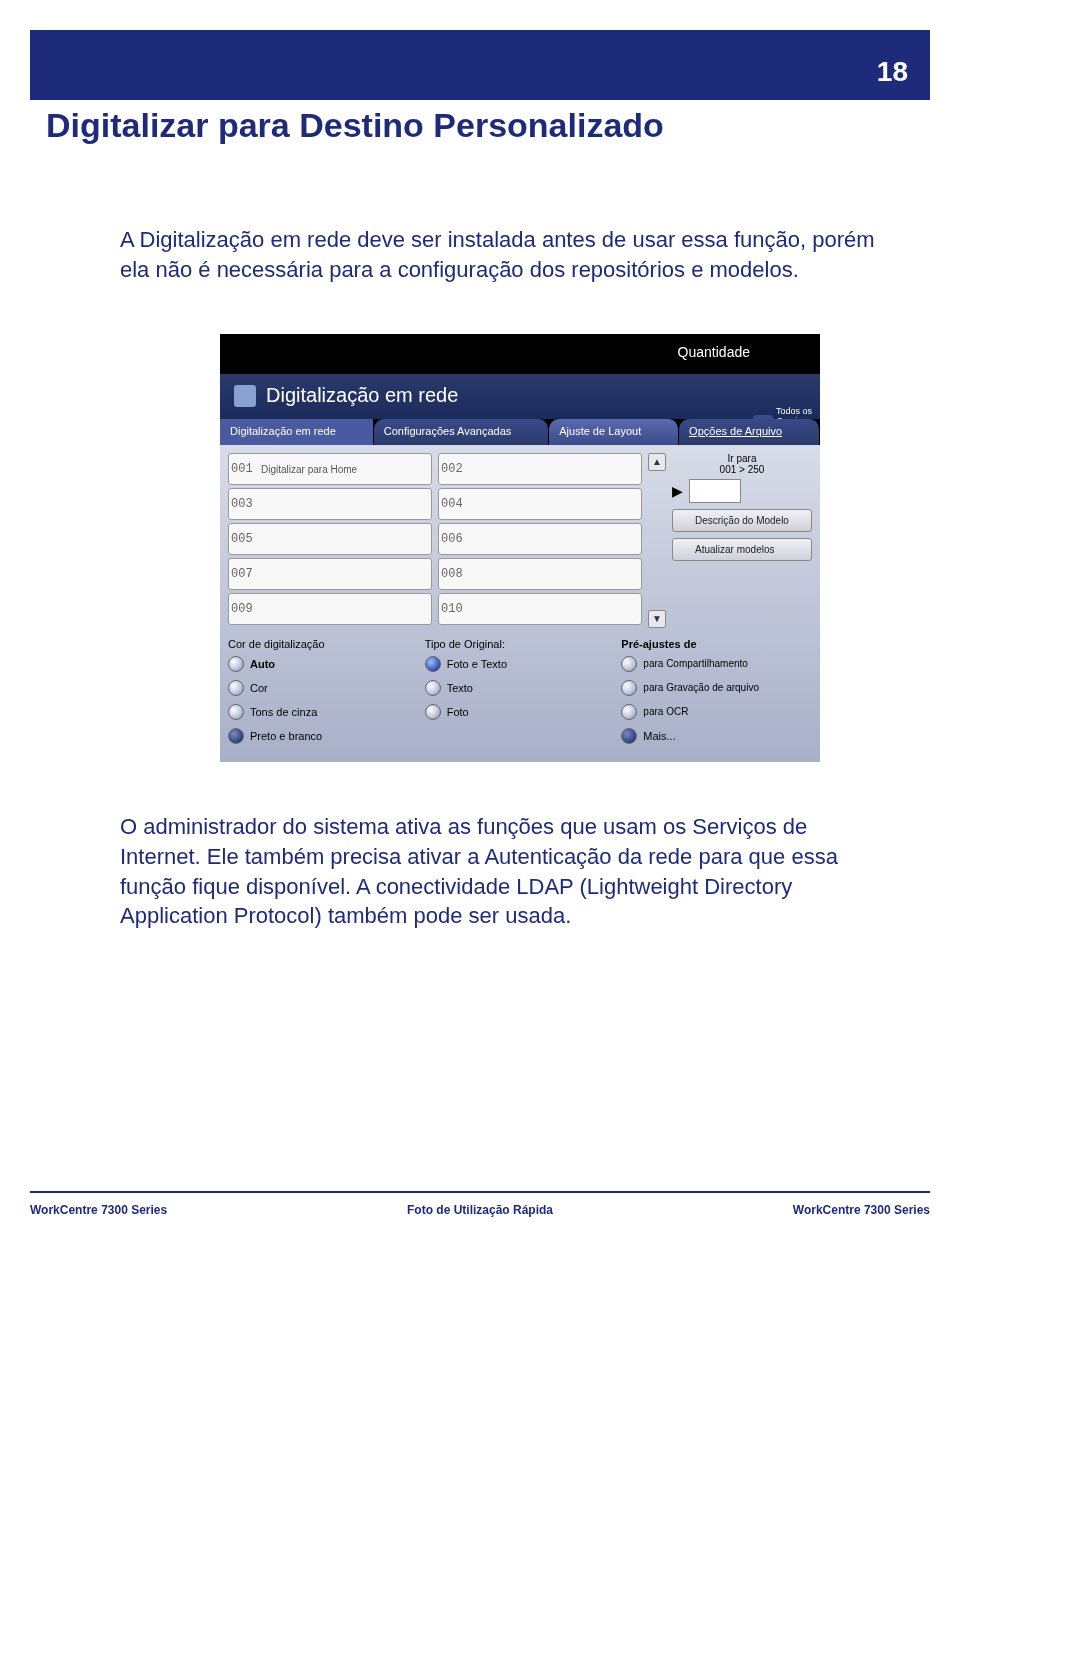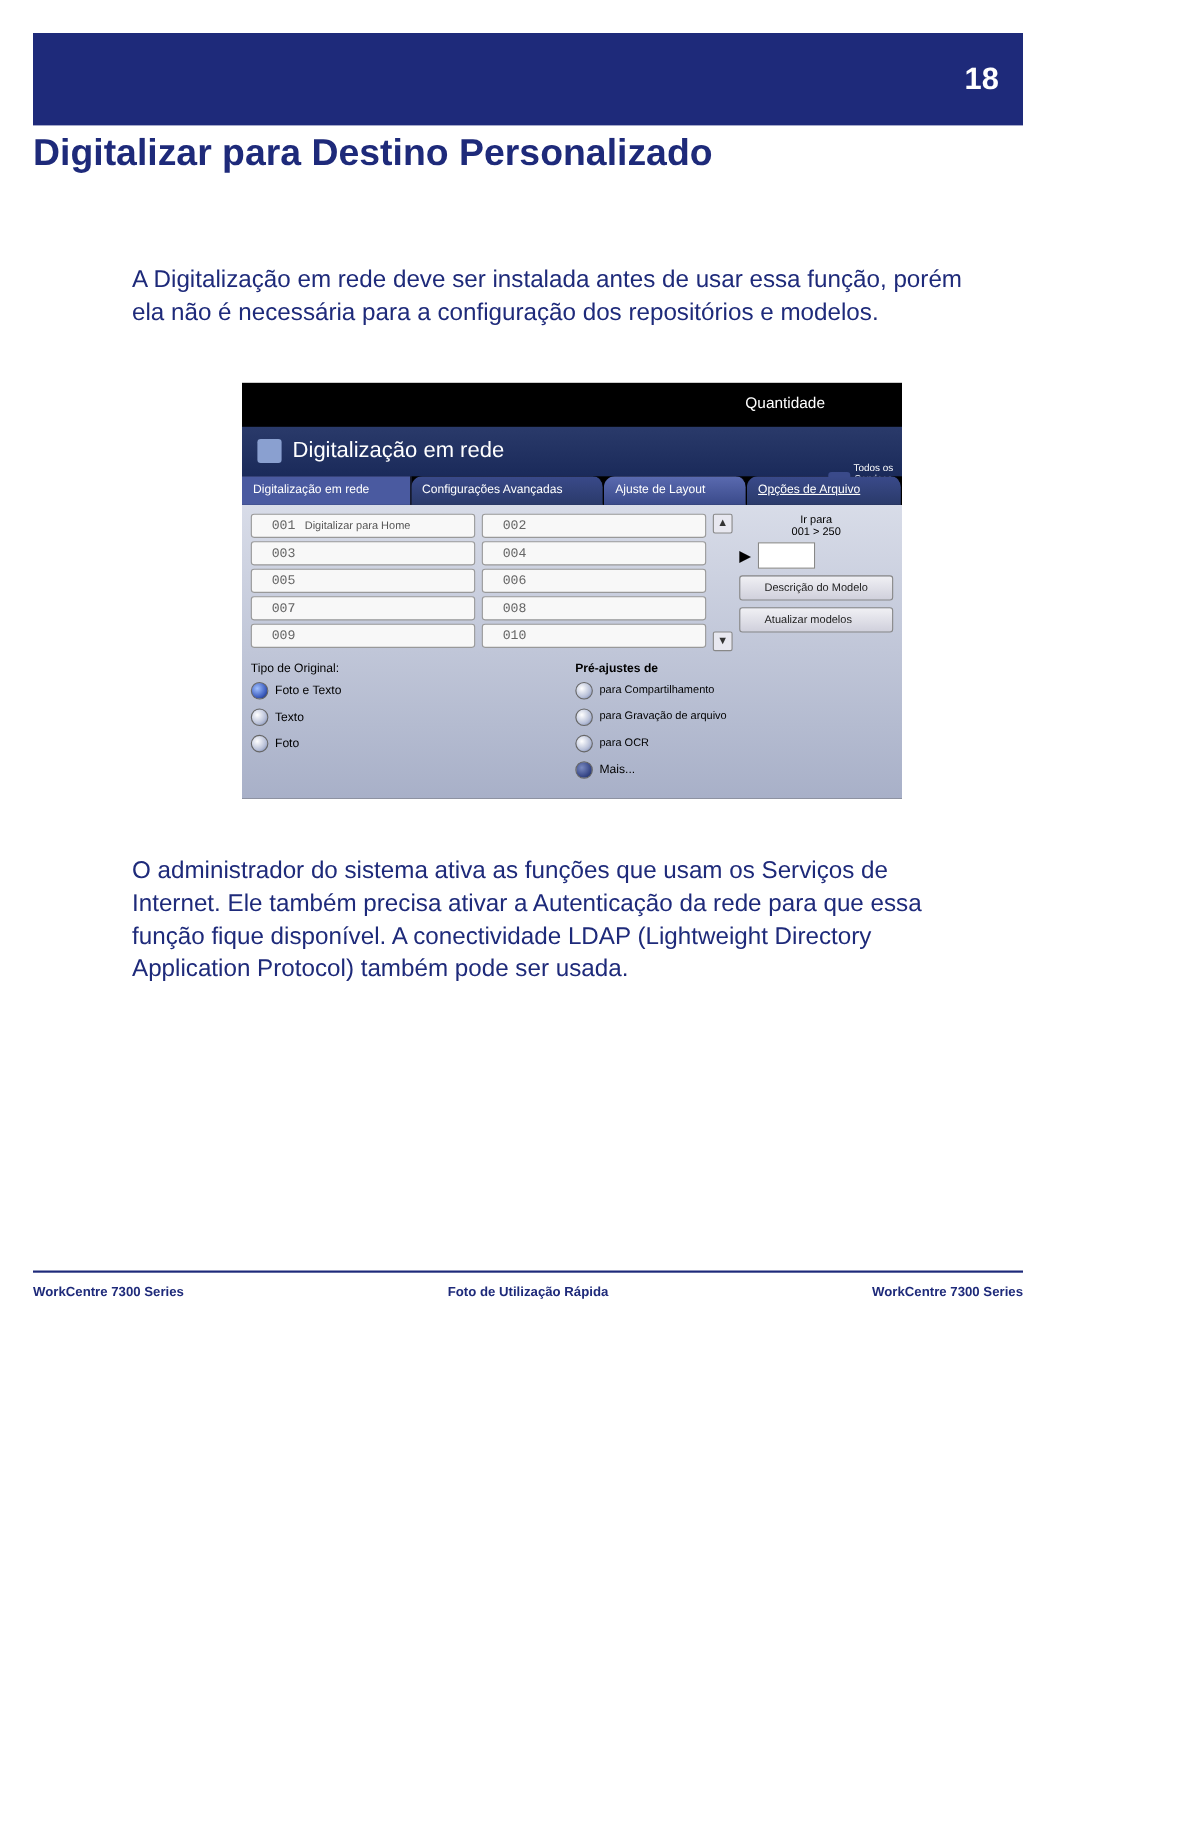--- a/index.html
+++ b/index.html
@@ -1,41 +1,41 @@
 <!DOCTYPE html>
 <html><head>
 <meta charset="utf-8">
 <style>
   * { box-sizing: border-box; margin: 0; padding: 0; }
   body { background: #fff; font-family: Arial, Helvetica, sans-serif; }
   .page { width: 900px; margin: 30px auto 30px 30px; position: relative; }
-  .header-bar { background: #1e2a7a; height: 84px; position: relative; margin-bottom: 0; }
+  .header-bar { background: #1e2a7a; height: 70px; position: relative; margin-bottom: 0; }
   .page-number { position: absolute; right: 22px; top: 26px; color: #fff; font-size: 28px; font-weight: bold; }
-  .page-title { color: #1e2a7a; font-size: 34px; font-weight: bold; margin: 6px 0 80px 0; }
+  .page-title { color: #1e2a7a; font-size: 34px; font-weight: bold; margin: 6px 0 80px 16px; }
   .intro { color: #1e2a7a; font-size: 22px; line-height: 1.35; margin: 0 40px 50px 90px; }
   .outro { color: #1e2a7a; font-size: 22px; line-height: 1.35; margin: 50px 40px 0 90px; }
   .screen-wrap { background: #000; padding: 0 0 0 0; width: 600px; margin-left: 190px; }
   .screen-top { height: 40px; position: relative; }
   .qty-label { position: absolute; right: 70px; top: 10px; color: #fff; font-size: 14px; }
   .all-services { position: absolute; right: 8px; top: 32px; color: #fff; font-size: 9px; line-height: 10px; text-align: center; }
   .all-services-icon { display:inline-block; width:20px; height:14px; background:#3a4a8a; border-radius:3px; vertical-align:middle; margin-right:3px; }
   .title-row { background: linear-gradient(#2a3a6a,#1a2a5a); padding: 10px 14px 12px 14px; }
   .title-row-inner { display:flex; align-items:center; gap:10px; }
   .scan-icon { width:22px; height:22px; background:#8aa0d0; border-radius:3px; display:inline-block; }
   .screen-title { color:#fff; font-size:20px; }
   .tabs { display:flex; font-size:11px; }
   .tab { flex: 1 1 auto; padding: 6px 10px 8px 10px; color:#fff; border-right:1px solid #000; position:relative; }
   .tab.main { background:#4a5aa0; }
   .tab.adv { background: linear-gradient(#3a4a8a,#2a3a6a); border-radius: 10px 10px 0 0; }
   .tab.lay { background: linear-gradient(#5a6ab0,#3a4a8a); border-radius: 10px 10px 0 0; }
   .tab.fil { background: linear-gradient(#3a4a8a,#2a3a6a); border-radius: 10px 10px 0 0; text-decoration: underline; }
   .panel { background: linear-gradient(#d8dce8,#a8b0c8); padding: 8px 8px 10px 8px; }
   .mid { display:flex; gap:6px; }
   .list-col { flex:1; }
-  .list-row { display:flex; background:#f8f8f8; border:1px solid #999; border-radius:3px; margin-bottom:3px; height:22px; align-items:center; padding:0 18px; font-size:11px; color:#555; }
+  .list-row { display:flex; background:#f8f8f8; border:1px solid #999; border-radius:3px; margin-bottom:3px; height:32px; align-items:center; padding:0 2px; font-size:11px; color:#555; }
   .list-row .num { font-family: "Courier New", monospace; color:#666; width:30px; font-size:12px; }
   .list-row .txt { font-size:10px; }
   .scroll-col { width:18px; display:flex; flex-direction:column; justify-content:space-between; }
   .scroll-btn { width:18px; height:18px; background:#e8e8f0; border:1px solid #888; font-size:10px; text-align:center; line-height:16px; color:#333; border-radius:2px;}
   .side-col { width:140px; font-size:11px; }
   .goto { text-align:center; font-size:10px; margin-bottom:4px; }
   .goto-arrow { font-size:14px; display:inline-block; margin-right:6px; vertical-align:middle;}
   .goto-box { display:inline-block; width:52px; height:24px; background:#fff; border:1px solid #888; vertical-align:middle;}
   .flat-btn { background: linear-gradient(#f0f0f4,#d0d0dc); border:1px solid #888; border-radius:3px; padding:5px 22px; font-size:10px; margin-top:6px; text-align:left; color:#222; }
   .opts { display:flex; gap:6px; margin-top:10px; font-size:11px; }
@@ -137,20 +137,39 @@
           <div>
             <span class="goto-arrow">▶</span><span class="goto-box"></span>
           </div>
           <div class="flat-btn">Descrição do Modelo</div>
           <div class="flat-btn">Atualizar modelos</div>
         </div>
       </div>
 
       <div class="opts">
         <div class="opt-col">
+          <div class="opt-head">Cor de digitalização</div>
+          <div class="radio-row sel">
+              <span class="rb"></span>
+              <span class="lbl">Auto</span>
+            </div>
+          <div class="radio-row">
+              <span class="rb"></span>
+              <span class="lbl">Cor</span>
+            </div>
+          <div class="radio-row">
+              <span class="rb"></span>
+              <span class="lbl">Tons de cinza</span>
+            </div>
+          <div class="radio-row">
+              <span class="rb dark"></span>
+              <span class="lbl">Preto e branco</span>
+            </div>
+        </div>
+        <div class="opt-col">
           <div class="opt-head">Tipo de Original:</div>
           <div class="radio-row">
               <span class="rb on"></span>
               <span class="lbl">Foto e Texto</span>
             </div>
           <div class="radio-row">
               <span class="rb"></span>
               <span class="lbl">Texto</span>
             </div>
           <div class="radio-row">

